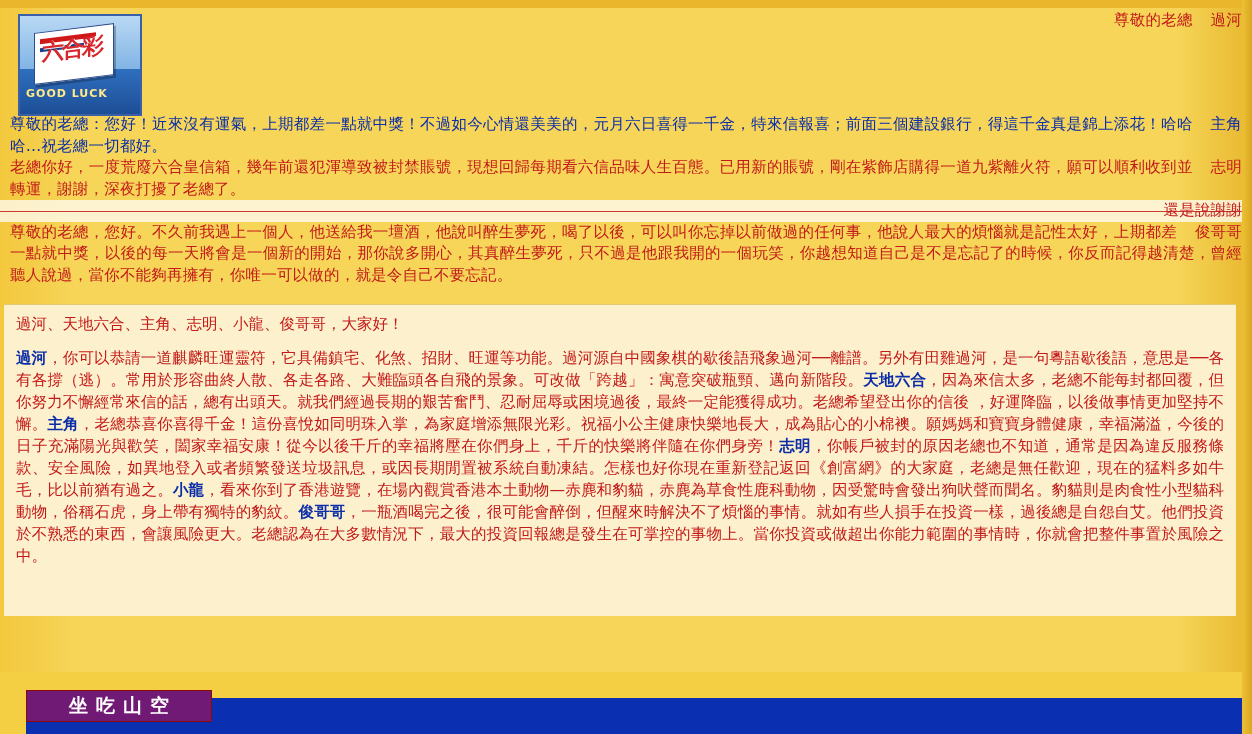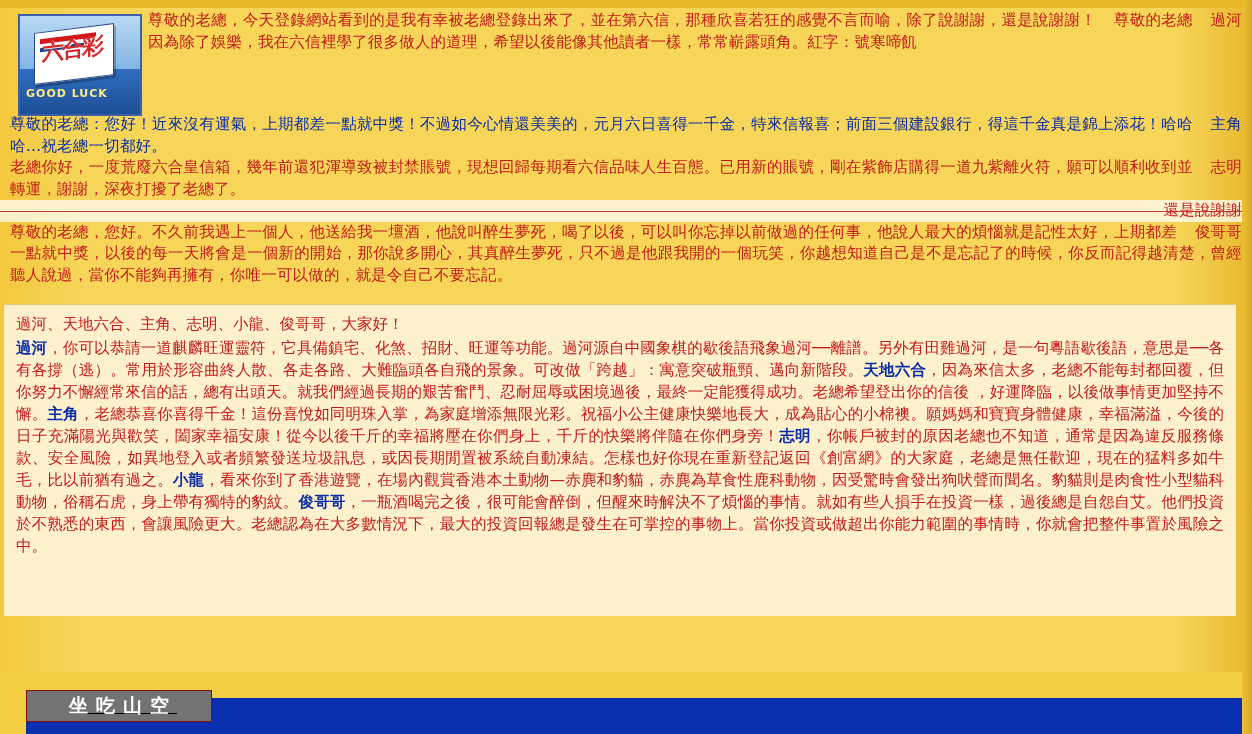--- a/index.html
+++ b/index.html
@@ -168,26 +168,25 @@
     left: 0; bottom: 0;
     width: 26px; height: 36px;
     background: #f5cf43;
   }
   .banner {
     position: absolute;
     left: 26px;
     bottom: 12px;
     width: 184px;
     height: 30px;
-    background: #737373;
+    background: #701a75;
     border: 1px solid #8a0a0a;
     display: flex;
     align-items: center;
     justify-content: center;
-    text-decoration: underline;
   }
   .banner span {
     color: #ffffff;
     font-size: 19px;
     font-weight: bold;
     letter-spacing: 8px;
     text-indent: 8px;
   }
   .right-edge {
     position: absolute;
@@ -213,21 +212,20 @@
             <div class="bar2"></div>
           </div>
         <div class="bigtext">六合彩</div>
         <div class="sub">GOOD LUCK</div>
       </div>
       <div class="msg">
         <span class="sig">過河</span>
       </div>
       <div class="msg" style="margin-top:2px">
         <span class="sig">尊敬的老總</span>
-        <span>尊敬的老總，今天登錄網站看到的是我有幸被老總登錄出來了，並在第六信，那種欣喜若狂的感覺不言而喻，除了說謝謝，還是說謝謝！因為除了娛樂，我在六信裡學了很多做人的道理，希望以後能像其他讀者一樣，常常嶄露頭角。紅字：號寒啼飢</span>
       </div>
     </div>
 
     <div class="letter-row clearfix">
       <div class="msg blue">
         <span class="sig">主角</span>
         <span>尊敬的老總：您好！近來沒有運氣，上期都差一點就中獎！不過如今心情還美美的，元月六日喜得一千金，特來信報喜；前面三個建設銀行，得這千金真是錦上添花！哈哈哈…祝老總一切都好。</span>
       </div>
     </div>
 
@@ -248,21 +246,21 @@
     <div class="letter-row clearfix">
       <div class="msg">
         <span class="sig">俊哥哥</span>
         <span>尊敬的老總，您好。不久前我遇上一個人，他送給我一壇酒，他說叫醉生夢死，喝了以後，可以叫你忘掉以前做過的任何事，他說人最大的煩惱就是記性太好，上期都差一點就中獎，以後的每一天將會是一個新的開始，那你說多開心，其真醉生夢死，只不過是他跟我開的一個玩笑，你越想知道自己是不是忘記了的時候，你反而記得越清楚，曾經聽人說過，當你不能夠再擁有，你唯一可以做的，就是令自己不要忘記。</span>
       </div>
     </div>
   </div>
 
   <div class="panel">
     <div class="ptext">過河、天地六合、主角、志明、小龍、俊哥哥，大家好！</div>
-    <div class="ptext" style="margin-top:2px">
+    <div class="ptext" style="margin-top:12px">
       <span class="name">過河</span><span>，你可以恭請一道麒麟旺運靈符，它具備鎮宅、化煞、招財、旺運等功能。過河源自中國象棋的歇後語飛象過河──離譜。另外有田雞過河，是一句粵語歇後語，意思是──各有各撐（逃）。常用於形容曲終人散、各走各路、大難臨頭各自飛的景象。可改做「跨越」：寓意突破瓶頸、邁向新階段。</span><span class="name">天地六合</span><span>，因為來信太多，老總不能每封都回覆，但你努力不懈經常來信的話，總有出頭天。就我們經過長期的艱苦奮鬥、忍耐屈辱或困境過後，最終一定能獲得成功。老總希望登出你的信後  ，好運降臨，以後做事情更加堅持不懈。</span><span class="name">主角</span><span>，老總恭喜你喜得千金！這份喜悅如同明珠入掌，為家庭增添無限光彩。祝福小公主健康快樂地長大，成為貼心的小棉襖。願媽媽和寶寶身體健康，幸福滿溢，今後的日子充滿陽光與歡笑，闔家幸福安康！從今以後千斤的幸福將壓在你們身上，千斤的快樂將伴隨在你們身旁！</span><span class="name">志明</span><span>，你帳戶被封的原因老總也不知道，通常是因為違反服務條款、安全風險，如異地登入或者頻繁發送垃圾訊息，或因長期閒置被系統自動凍結。怎樣也好你現在重新登記返回《創富網》的大家庭，老總是無任歡迎，現在的猛料多如牛毛，比以前猶有過之。</span><span class="name">小龍</span><span>，看來你到了香港遊覽，在場內觀賞香港本土動物—赤麂和豹貓，赤麂為草食性鹿科動物，因受驚時會發出狗吠聲而聞名。豹貓則是肉食性小型貓科動物，俗稱石虎，身上帶有獨特的豹紋。</span><span class="name">俊哥哥</span><span>，一瓶酒喝完之後，很可能會醉倒，但醒來時解決不了煩惱的事情。就如有些人損手在投資一樣，過後總是自怨自艾。他們投資於不熟悉的東西，會讓風險更大。老總認為在大多數情況下，最大的投資回報總是發生在可掌控的事物上。當你投資或做超出你能力範圍的事情時，你就會把整件事置於風險之中。</span>
     </div>
   </div>
 
   <div class="bottom">
     <div class="blue-bar"></div>
     <div class="yellow-left"></div>
     <div class="banner">
       <span>坐吃山空</span>
     </div>

